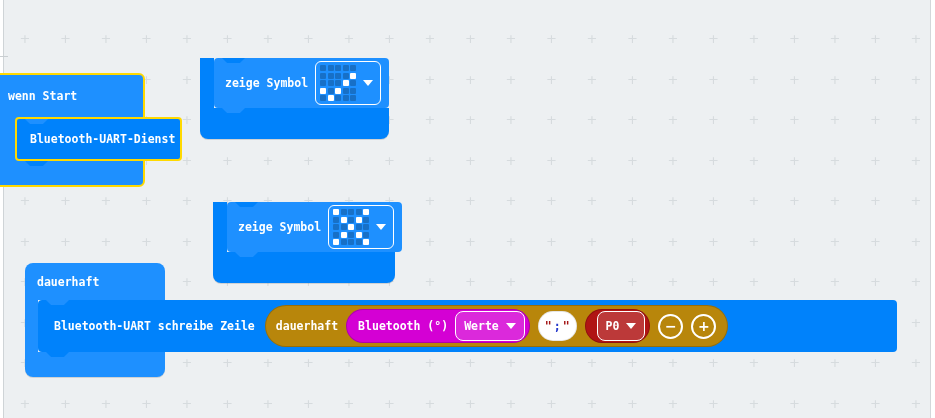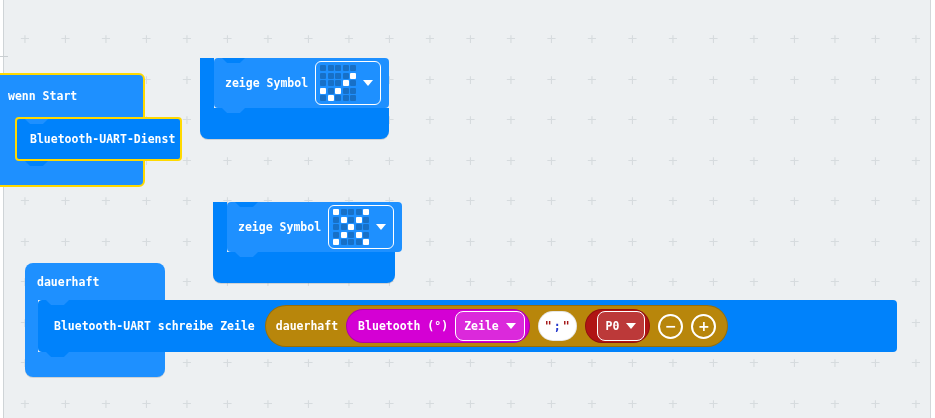--- a/index.html
+++ b/index.html
@@ -413,21 +413,21 @@
     <div class="stmt blue2" style="left:13px; top:37px; width:843px; height:52px; padding-left:16px; gap:10px;">
       <span class="dent blue1"></span>
       <span class="blk-label">Bluetooth-UART schreibe Zeile</span>
 
       <span class="join-block">
         <span class="blk-label">dauerhaft</span>
 
         <span class="pill-block magenta">
           <span class="blk-label">Bluetooth (°)</span>
           <span class="dd-field">
-            <span class="blk-label">Zeile</span>
+            <span class="blk-label">Werte</span>
             <span class="dd-arrow"></span>
           </span>
         </span>
 
         <span class="str-field">
           <span class="q">"</span>
           <span class="v">;</span>
           <span class="q">"</span>
         </span>
 

